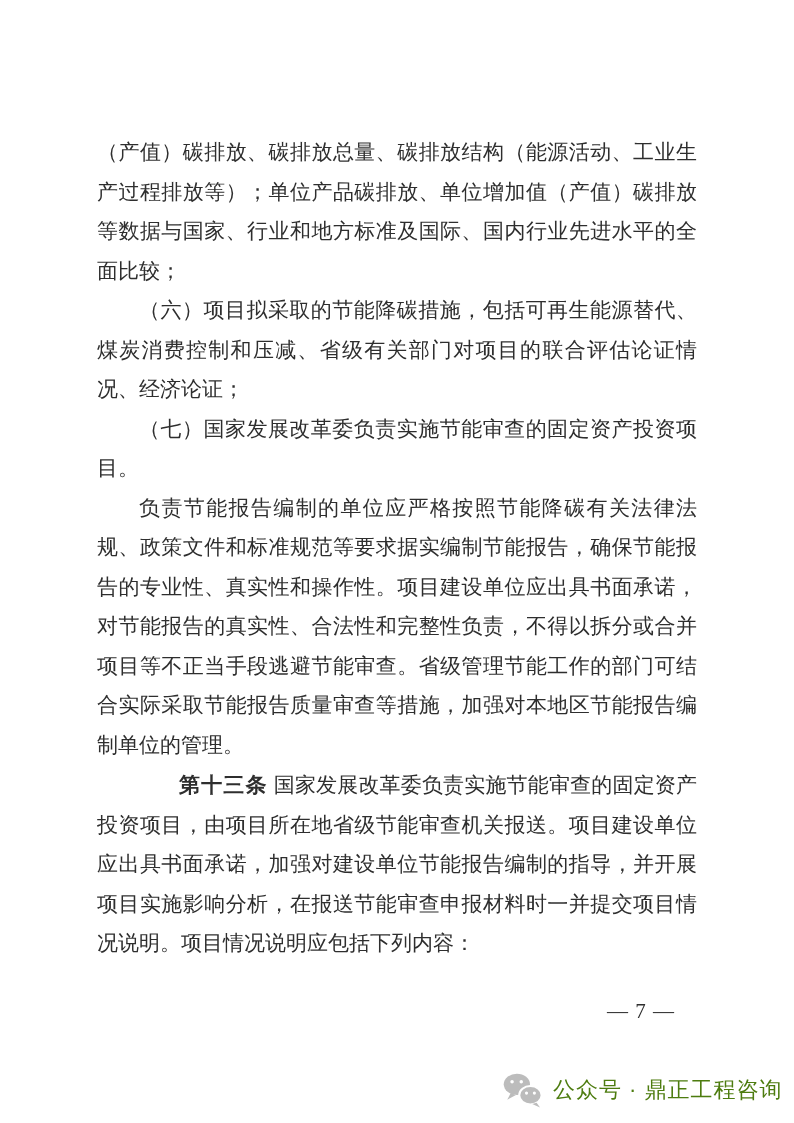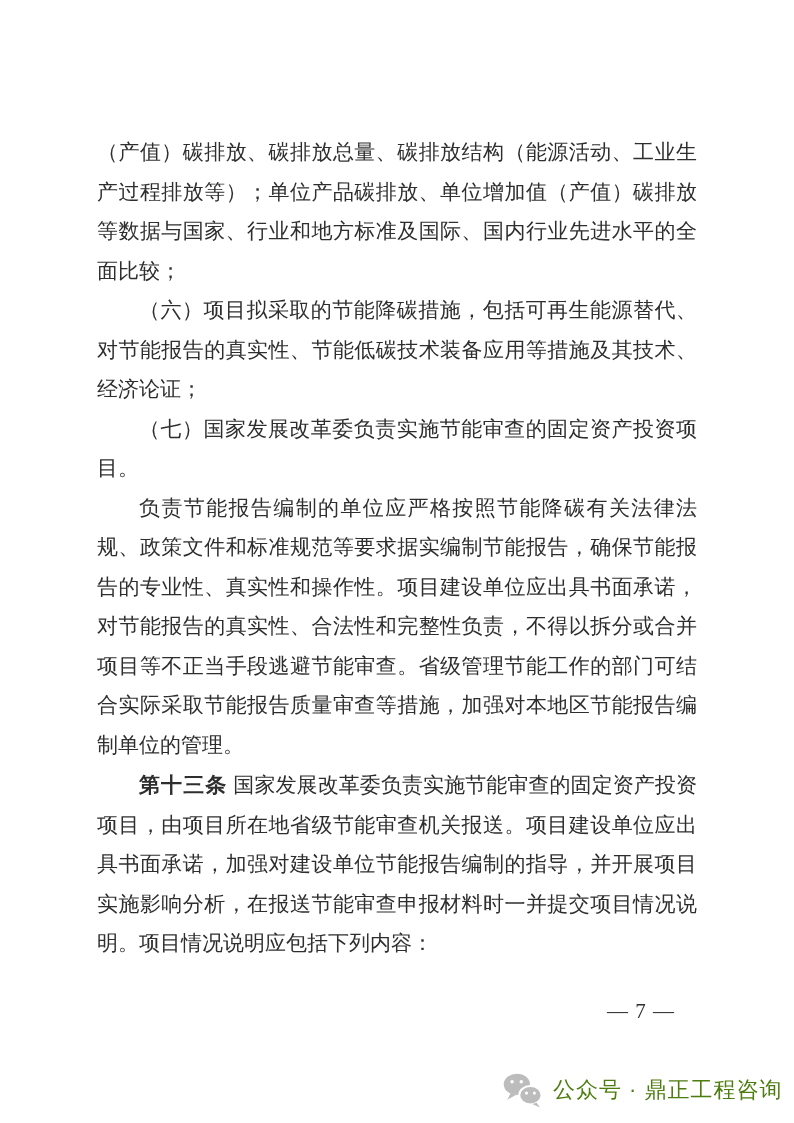--- a/index.html
+++ b/index.html
@@ -32,20 +32,21 @@
     line-break: strict;
   }
   .para.indent {
     text-indent: 42px;
   }
   .article-no {
     font-family: "Liberation Sans", "DejaVu Sans", sans-serif;
     font-weight: 700;
     margin-right: 6px;
     letter-spacing: 1px;
+    margin-left: 40px;
   }
   .page-number {
     position: absolute;
     left: 97px;
     top: 999px;
     width: 600px;
     box-sizing: border-box;
     padding-right: 22px;
     text-align: right;
     font-size: 21px;
@@ -69,21 +70,21 @@
     display: block;
   }
 </style>
 </head>
 <body>
 
 <div class="page">
 
   <div class="content">
     <p class="para">（产值）碳排放、碳排放总量、碳排放结构（能源活动、工业生产过程排放等）；单位产品碳排放、单位增加值（产值）碳排放等数据与国家、行业和地方标准及国际、国内行业先进水平的全面比较；</p>
-    <p class="para indent">（六）项目拟采取的节能降碳措施，包括可再生能源替代、对节能报告的真实性、节能低碳技术装备应用等措施及其技术、经济论证；</p>
+    <p class="para indent">（六）项目拟采取的节能降碳措施，包括可再生能源替代、煤炭消费控制和压减、省级有关部门对项目的联合评估论证情况、经济论证；</p>
     <p class="para indent">（七）国家发展改革委负责实施节能审查的固定资产投资项目。</p>
     <p class="para indent">负责节能报告编制的单位应严格按照节能降碳有关法律法规、政策文件和标准规范等要求据实编制节能报告，确保节能报告的专业性、真实性和操作性。项目建设单位应出具书面承诺，对节能报告的真实性、合法性和完整性负责，不得以拆分或合并项目等不正当手段逃避节能审查。省级管理节能工作的部门可结合实际采取节能报告质量审查等措施，加强对本地区节能报告编制单位的管理。</p>
     <p class="para indent"><strong class="article-no">第十三条</strong><span>国家发展改革委负责实施节能审查的固定资产投资项目，由项目所在地省级节能审查机关报送。项目建设单位应出具书面承诺，加强对建设单位节能报告编制的指导，并开展项目实施影响分析，在报送节能审查申报材料时一并提交项目情况说明。项目情况说明应包括下列内容：</span></p>
   </div>
 
   <div class="page-number">— 7 —</div>
 
   <div class="watermark">
     <span>
       <svg width="42" height="36" viewBox="0 0 48 41" xmlns="http://www.w3.org/2000/svg">

